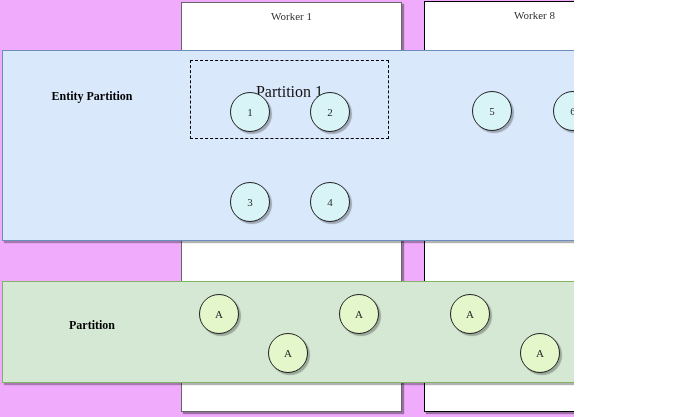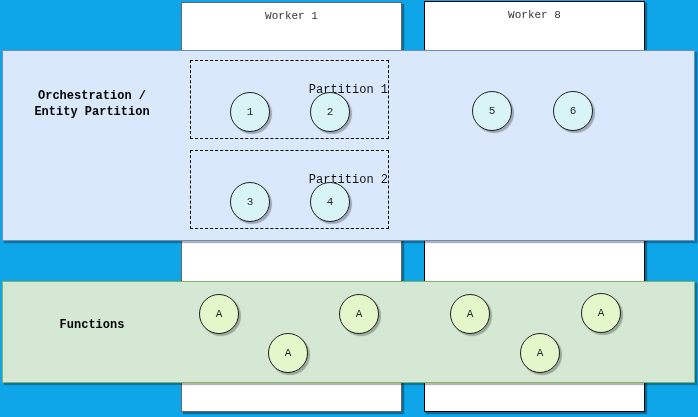--- a/index.html
+++ b/index.html
@@ -1,18 +1,18 @@
 <!DOCTYPE html>
 <html><head>
 <meta charset="utf-8">
 <style>
   html,body{margin:0;padding:0;background:#fff;}
   .canvas{
-    position:relative;width:698px;height:417px;background:#0ea5e9;
-    font-family:Liberation Mono, monospace;overflow:hidden;
+    position:relative;width:574px;height:417px;background:#f0abfc;
+    font-family:Liberation Serif, serif;overflow:hidden;
   }
   .worker-box{
     position:absolute;background:#ffffff;
     box-shadow:2px 2px 1px rgba(0,0,0,0.35);
   }
   .worker-box.w1{left:181px;top:2px;width:219px;height:408px;border:1px solid #666666;}
   .worker-box.w2{left:424px;top:1px;width:219px;height:409px;border:1px solid #000000;}
   .worker-label{
     text-align:center;padding-top:7px;font-size:11px;color:#333333;
   }
@@ -29,21 +29,21 @@
   .band-label.orch{top:88px;}
   .band-label.act{top:317px;}
   .band-label span{display:block;}
   .partition{
     position:absolute;border:1px dashed #000000;
   }
   .partition.p1{left:190px;top:60px;width:197px;height:77px;}
   .partition.p2{left:190px;top:150px;width:197px;height:77px;}
   .partition.p3{left:433px;top:61px;width:200px;height:79px;}
   .partition-label{
-    display:block;text-align:right;margin-top:22px;font-size:12px;color:#111111;
+    display:block;text-align:center;margin-top:22px;font-size:16px;color:#111111;
   }
   .node{
     position:absolute;width:38px;height:38px;border-radius:50%;
     border:1px solid #222222;display:flex;align-items:center;justify-content:center;
     font-size:11px;color:#2a2a2a;box-shadow:2px 2px 1px rgba(0,0,0,0.28);
   }
   .node.orch-node{background:#d9f4f7;}
   .node.act-node{background:#e4f7ca;}
   
   .n1{left:230px;top:92px;} .n2{left:310px;top:92px;}
@@ -63,32 +63,28 @@
     <div class="worker-label">Worker 1</div>
   </div>
   <div class="worker-box w2">
     <div class="worker-label">Worker 8</div>
   </div>
 
   <div class="band orchestration"></div>
   <div class="band activity"></div>
 
   <div class="band-label orch">
-    <span>Orchestration /</span>
     <span>Entity Partition</span>
   </div>
   <div class="band-label act">
-    <span>Functions</span>
+    <span>Partition</span>
   </div>
 
   <div class="partition p1">
     <span class="partition-label">Partition 1</span>
-  </div>
-  <div class="partition p2">
-    <span class="partition-label">Partition 2</span>
   </div>
 
   <div class="node orch-node n1">1</div>
   <div class="node orch-node n2">2</div>
   <div class="node orch-node n3">3</div>
   <div class="node orch-node n4">4</div>
   <div class="node orch-node n5">5</div>
   <div class="node orch-node n6">6</div>
 
   <div class="node act-node a1">A</div>

